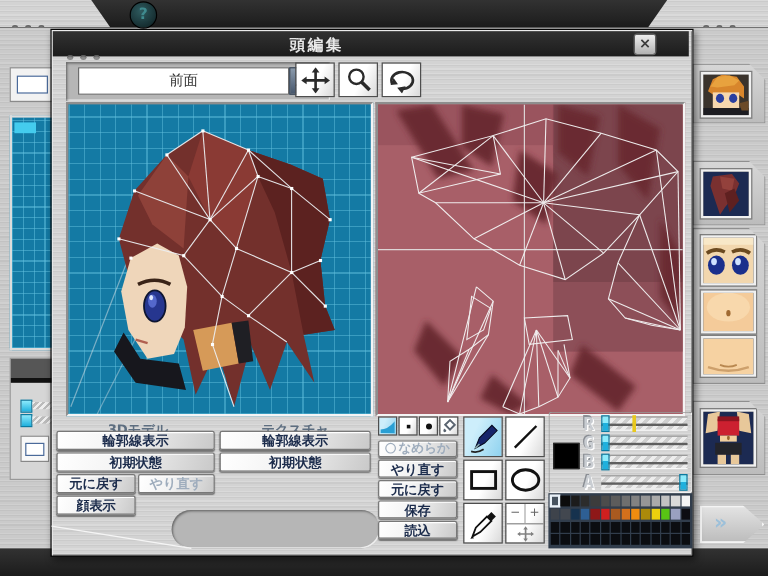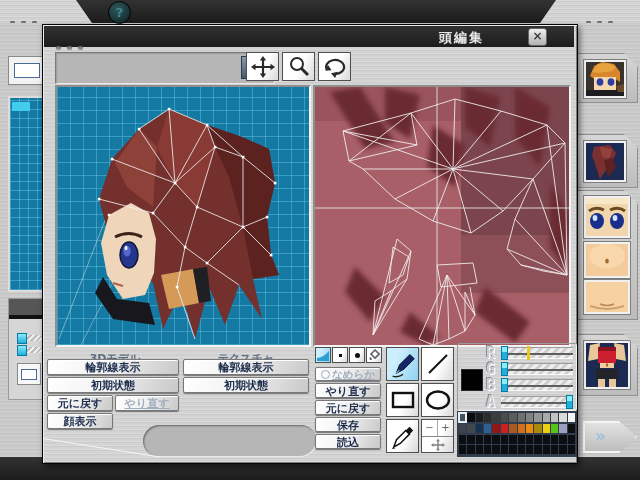--- a/index.html
+++ b/index.html
@@ -8,21 +8,21 @@
        background:repeating-linear-gradient(180deg,#d0d0d0 0 1px,#c2c2c2 1px 2px,#cacaca 2px 4px);}
   .abs{position:absolute;}
   .metal-lt{background:repeating-linear-gradient(180deg,#dadada 0 1px,#cbcbcb 1px 2px,#d3d3d3 2px 4px);}
   .darkbar{background:linear-gradient(180deg,#323232,#1c1c1c);}
   .dots span{display:inline-block;width:5px;height:4px;border-radius:2px;background:#8f8f8f;
              box-shadow:inset 0 1px 1px #555;margin-right:6px;}
   .mbtn{box-sizing:border-box;border:1px solid #787878;border-radius:2px;
         background:linear-gradient(110deg,#ffffff 0%,#f2f2f2 45%,#c9c9c9 100%);
         box-shadow:0 1px 1px rgba(0,0,0,.45),inset 0 1px 0 #fff;
         color:#1c2c4c;font-size:11px;font-weight:bold;line-height:15px;text-align:center;cursor:pointer;}
-  .mbtn.dis{color:#9fadbd;text-decoration:underline;}
+  .mbtn.dis{color:#9fadbd;}
   .vp{box-sizing:border-box;border-top:2px solid #8e8e8e;border-left:2px solid #8e8e8e;
       border-right:2px solid #f4f4f4;border-bottom:2px solid #f4f4f4;}
   .toolcell{box-sizing:border-box;border:1px solid #4e4e4e;
       background:linear-gradient(115deg,#ffffff 55%,#d9d9d9 100%);
       display:flex;align-items:center;justify-content:center;cursor:pointer;}
   .toolcell.sel{background:linear-gradient(115deg,#cdeefb 30%,#8fd2ef 100%);}
   .thumb{box-sizing:border-box;border:2px solid #f1f1f1;outline:1px solid #7e7e7e;overflow:hidden;cursor:pointer;background:#888;}
   .tab{background:linear-gradient(180deg,#d6d6d6,#bcbcbc);border:1px solid #8f8f8f;
        clip-path:polygon(0 0,calc(100% - 14px) 0,100% 14px,100% 100%,0 100%);}
   .slider-row{position:absolute;height:12px;}
@@ -150,25 +150,26 @@
     </svg>
   </div>
 </div>
 
 <div class="abs" style="left:583px;top:421px;width:54px;height:32px;background:linear-gradient(180deg,#e2e2e2,#bdbdbd);border:2px solid #f4f4f4;outline:1px solid #8a8a8a;box-sizing:border-box;clip-path:polygon(0 0,36px 0,100% 50%,36px 100%,0 100%);color:#9cc0da;font-size:17px;font-weight:bold;text-align:left;line-height:27px;padding-left:10px;cursor:pointer;"><span>»</span></div>
 
 <div class="abs metal-lt" style="left:42px;top:24px;width:534px;height:438px;border:1px solid #050505;box-shadow:inset 1px 1px 0 #ececec,inset -1px -1px 0 #7c7c7c,2px 3px 6px rgba(0,0,0,.5);">
 
   <div class="abs darkbar" style="left:1px;top:1px;width:530px;height:21px;">
     <div class="dots abs" style="left:12px;top:9px;"><span></span><span></span><span></span></div>
-    <div class="abs titletext" style="left:0;top:3px;width:440px;text-align:right;">頭編集</div>
+    <div class="abs titletext" style="left:0;top:3px;width:440px;text-align:center;">頭編集</div>
     <div class="abs" style="left:484px;top:2px;width:17px;height:16px;border-radius:3px;background:linear-gradient(180deg,#efefef,#b2b2b2);border:1px solid #666;color:#3c3c3c;font-size:12px;font-weight:bold;text-align:center;line-height:15px;cursor:pointer;">×</div>
   </div>
 
   <div class="abs groove" style="left:12px;top:27px;width:220px;height:32px;"></div>
+  <div class="abs" style="left:22px;top:31px;width:176px;height:23px;background:#fff;border:1px solid #6e6e6e;box-sizing:border-box;font-size:12px;color:#333;text-align:center;line-height:21px;cursor:pointer;">前面</div>
   <div class="abs" style="left:198px;top:31px;width:22px;height:23px;background:linear-gradient(180deg,#8a9aac,#46566c);border:1px solid #2c3c50;box-sizing:border-box;cursor:pointer;display:flex;align-items:center;justify-content:center;">
     <svg width="13" height="11" viewBox="0 0 13 11">
         <polygon points="1,9 11,9 11,1" fill="#e8eef4" stroke="#223" stroke-width="1"></polygon>
       </svg>
   </div>
 
   <div class="abs toolcell" style="left:203px;top:27px;width:33px;height:29px;">
     <svg width="24" height="22" viewBox="0 0 24 22">
       <path d="M12 3 L12 19 M4 11 L20 11" stroke="#2a2a2a" stroke-width="2.2"></path>
       <path d="M12 0 L8.8 4.5 L15.2 4.5 Z" fill="#2a2a2a"></path>

